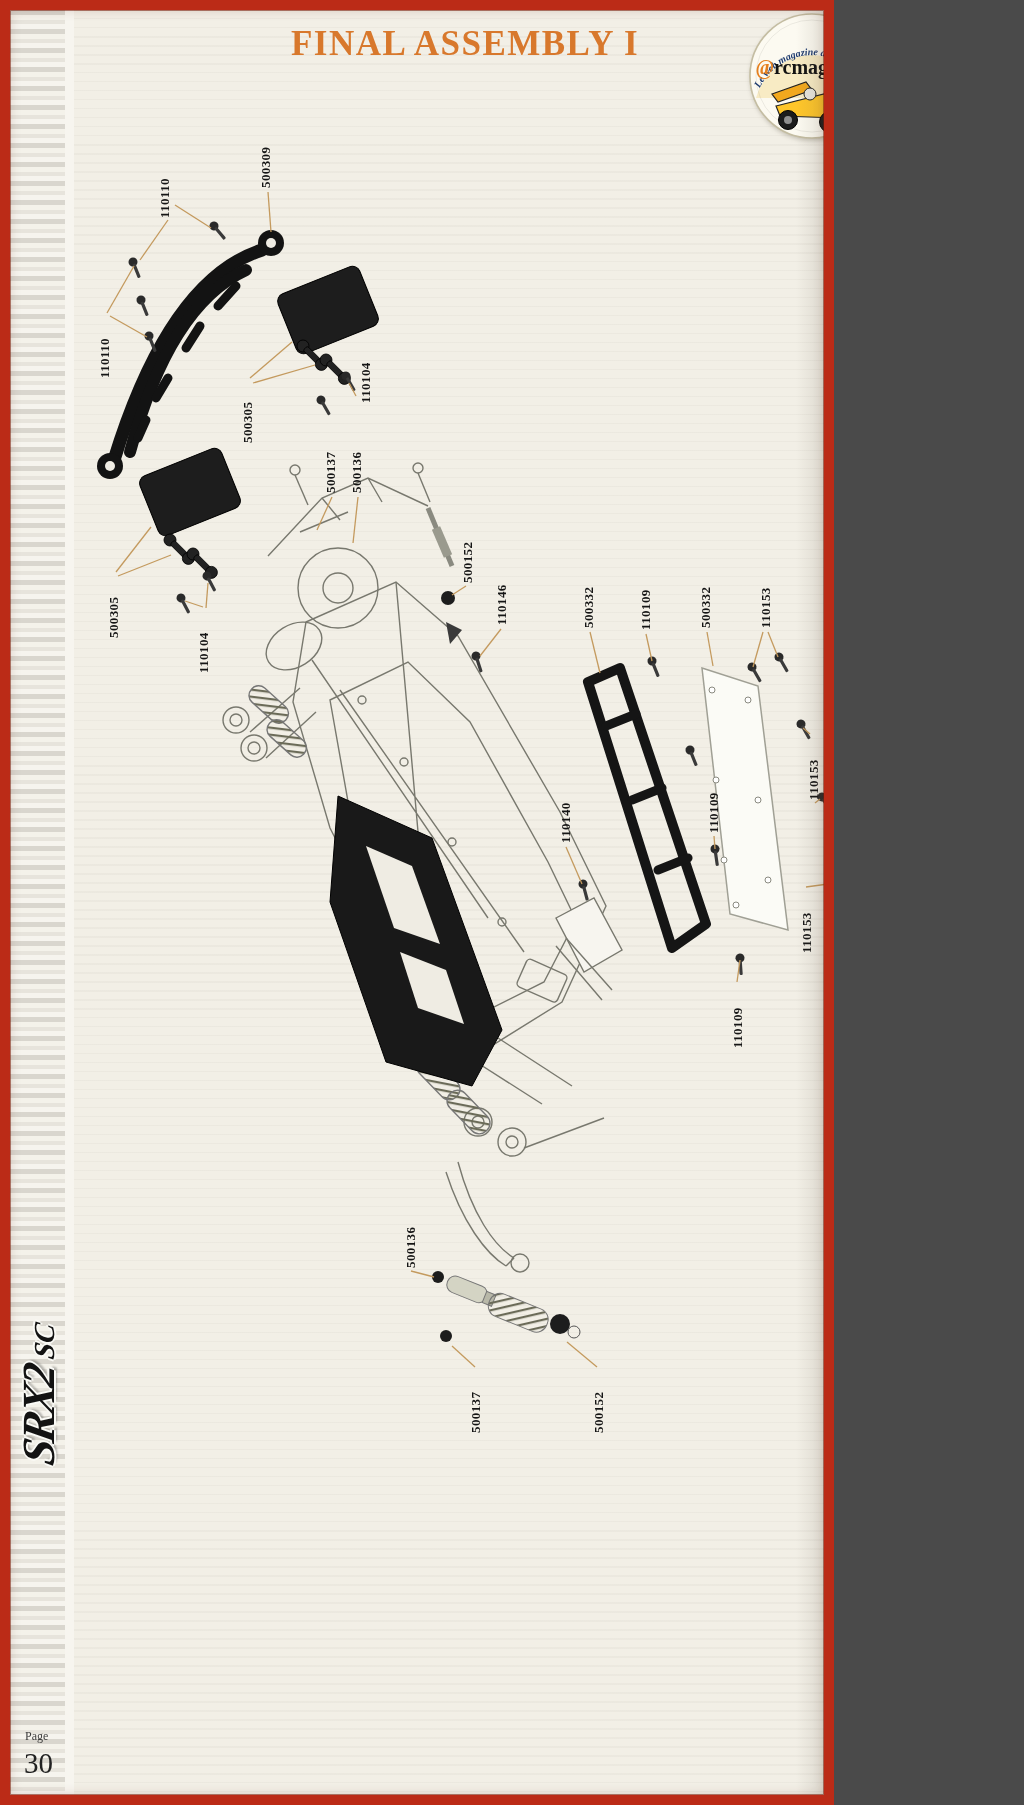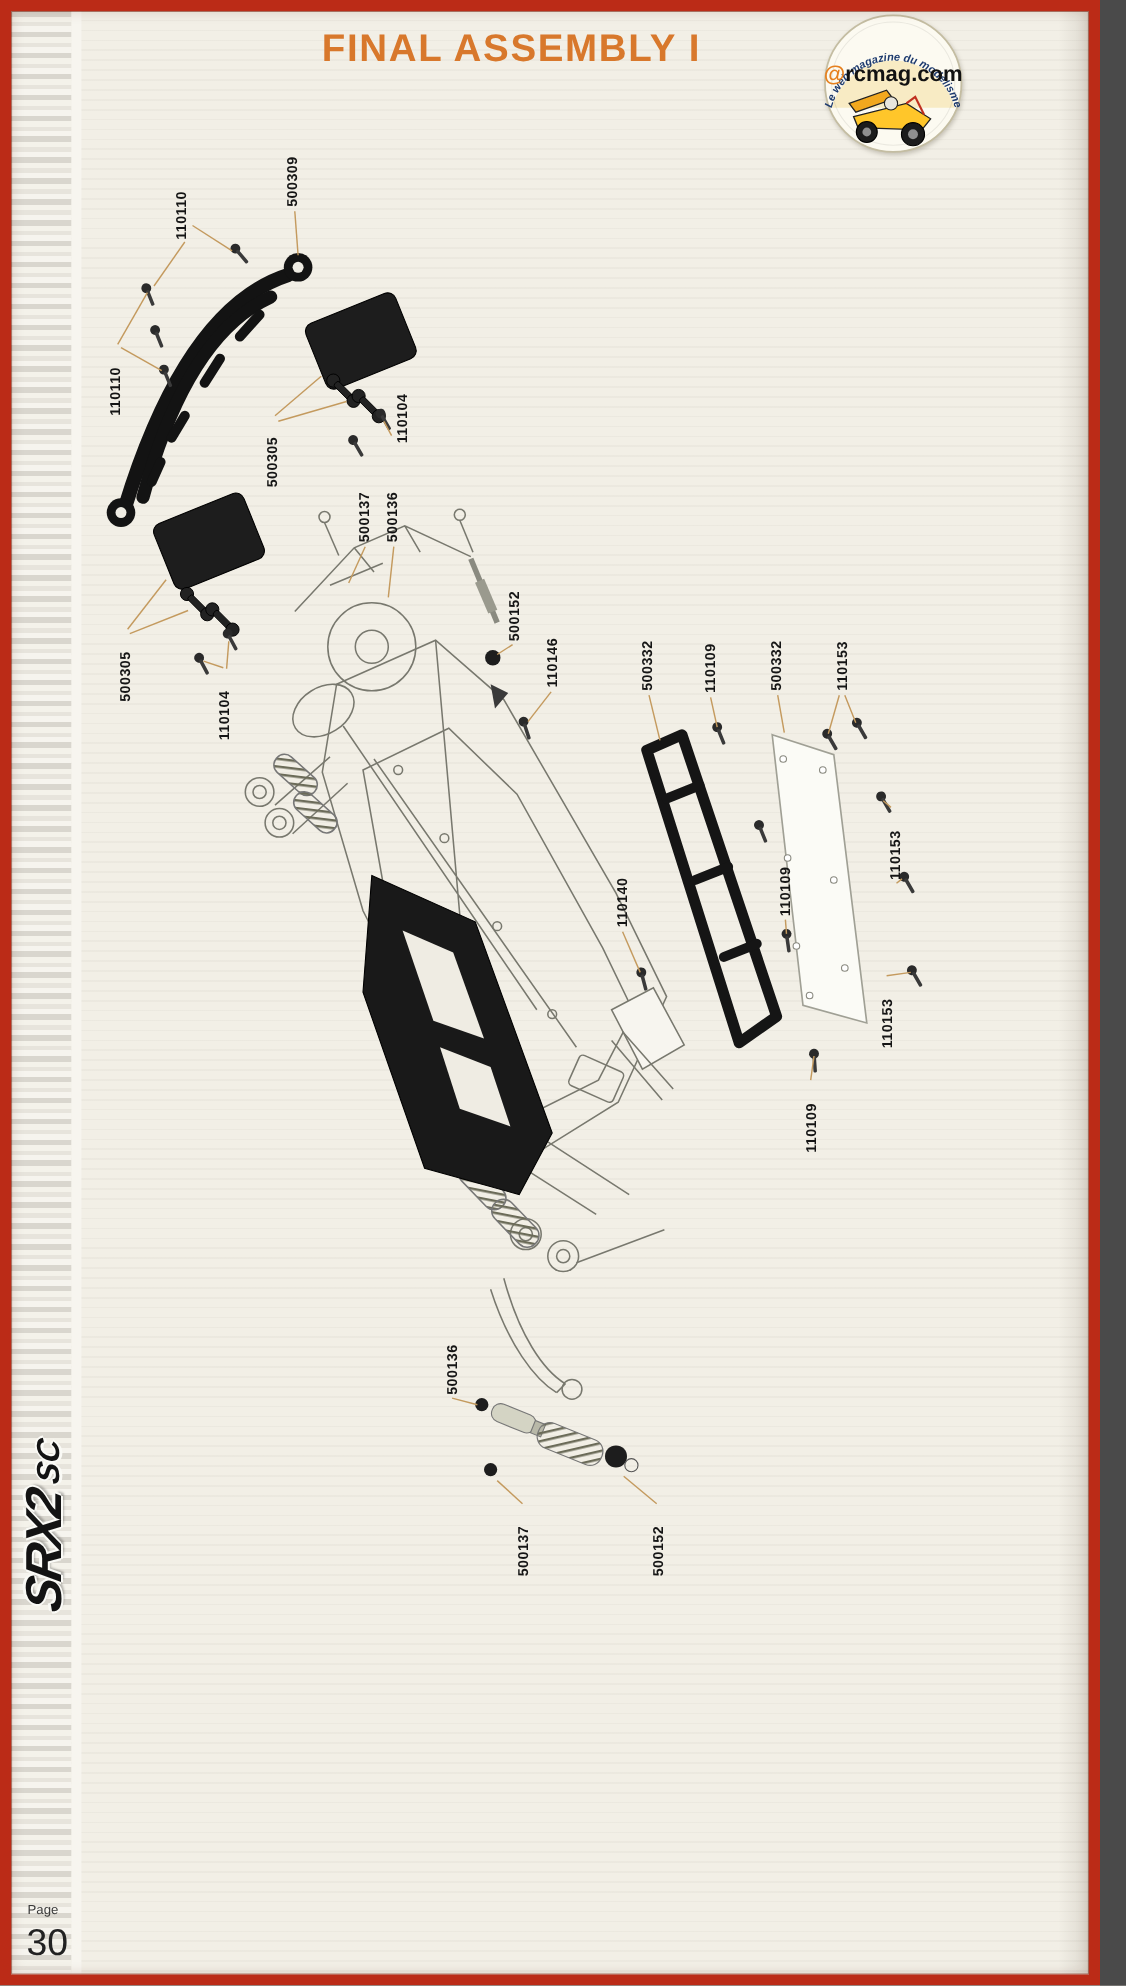--- a/index.html
+++ b/index.html
@@ -1,19 +1,19 @@
 <!DOCTYPE html>
 <html style="--border-red: #bb2b17; --title-orange: #d8782c; --leader-tan: #c49a5e; --badge-orange: #e6801e; --bg-cream: #f2efe6;"><head>
 <meta charset="utf-8">
 <style>
   * { margin:0; padding:0; box-sizing:border-box; }
   html,body { background:#4a4a4a; }
   .page {
-    position:relative; width:1000px; height:1805px; overflow:hidden;
-    font-family:Liberation Sans, sans-serif;
+    position:relative; width:834px; height:1805px; overflow:hidden;
+    font-family:Liberation Serif, serif;
     background:
       repeating-linear-gradient(180deg, rgba(128,122,110,0.055) 0 1.5px, rgba(0,0,0,0) 1.5px 9px),
       var(--bg-cream, #f2efe6);
   }
   .sidebar {
     position:absolute; left:10px; top:10px; bottom:10px; width:64px;
     background:repeating-linear-gradient(180deg,#d9d6ce 0 5px,#f4f2ea 5px 10px,#e7e4dc 10px 14px,#f6f4ee 14px 19px);
     border-right:9px solid #f7f5ef;
   }
   .title {
@@ -36,21 +36,21 @@
     font-size:46px; font-style:italic; font-weight:900; letter-spacing:-3px; color:#131313;
     transform:skewX(-10deg);
     text-shadow:2px 0 0 #fafaf6,-2px 0 0 #fafaf6,0 2px 0 #fafaf6,0 -2px 0 #fafaf6,3px 3px 2px rgba(0,0,0,.25);
   }
   .srx-sub {
     font-size:29px; font-style:italic; font-weight:900; color:#131313; transform:skewX(-10deg);
     padding-bottom:4px;
     text-shadow:2px 0 0 #fafaf6,-2px 0 0 #fafaf6,0 2px 0 #fafaf6,0 -2px 0 #fafaf6;
   }
   .page-label { position:absolute; left:25px; top:1729px; font-size:12px; color:#3b3b3b; }
-  .page-number { position:absolute; left:24px; top:1747px; font-size:34px; color:#222; }
+  .page-number { position:absolute; left:24px; top:1747px; font-size:29px; color:#222; }
   .edge-shade {
     position:absolute; top:10px; bottom:10px; right:10px; width:28px; z-index:30; pointer-events:none;
     background:linear-gradient(90deg, rgba(0,0,0,0), rgba(95,85,70,.14));
   }
   .border-overlay {
     position:absolute; inset:0; z-index:40; pointer-events:none;
     border:10px solid var(--border-red, #bb2b17);
     box-shadow:inset 0 0 0 1px rgba(120,25,8,.55), inset 0 0 12px rgba(90,30,10,.18);
   }
 </style>

